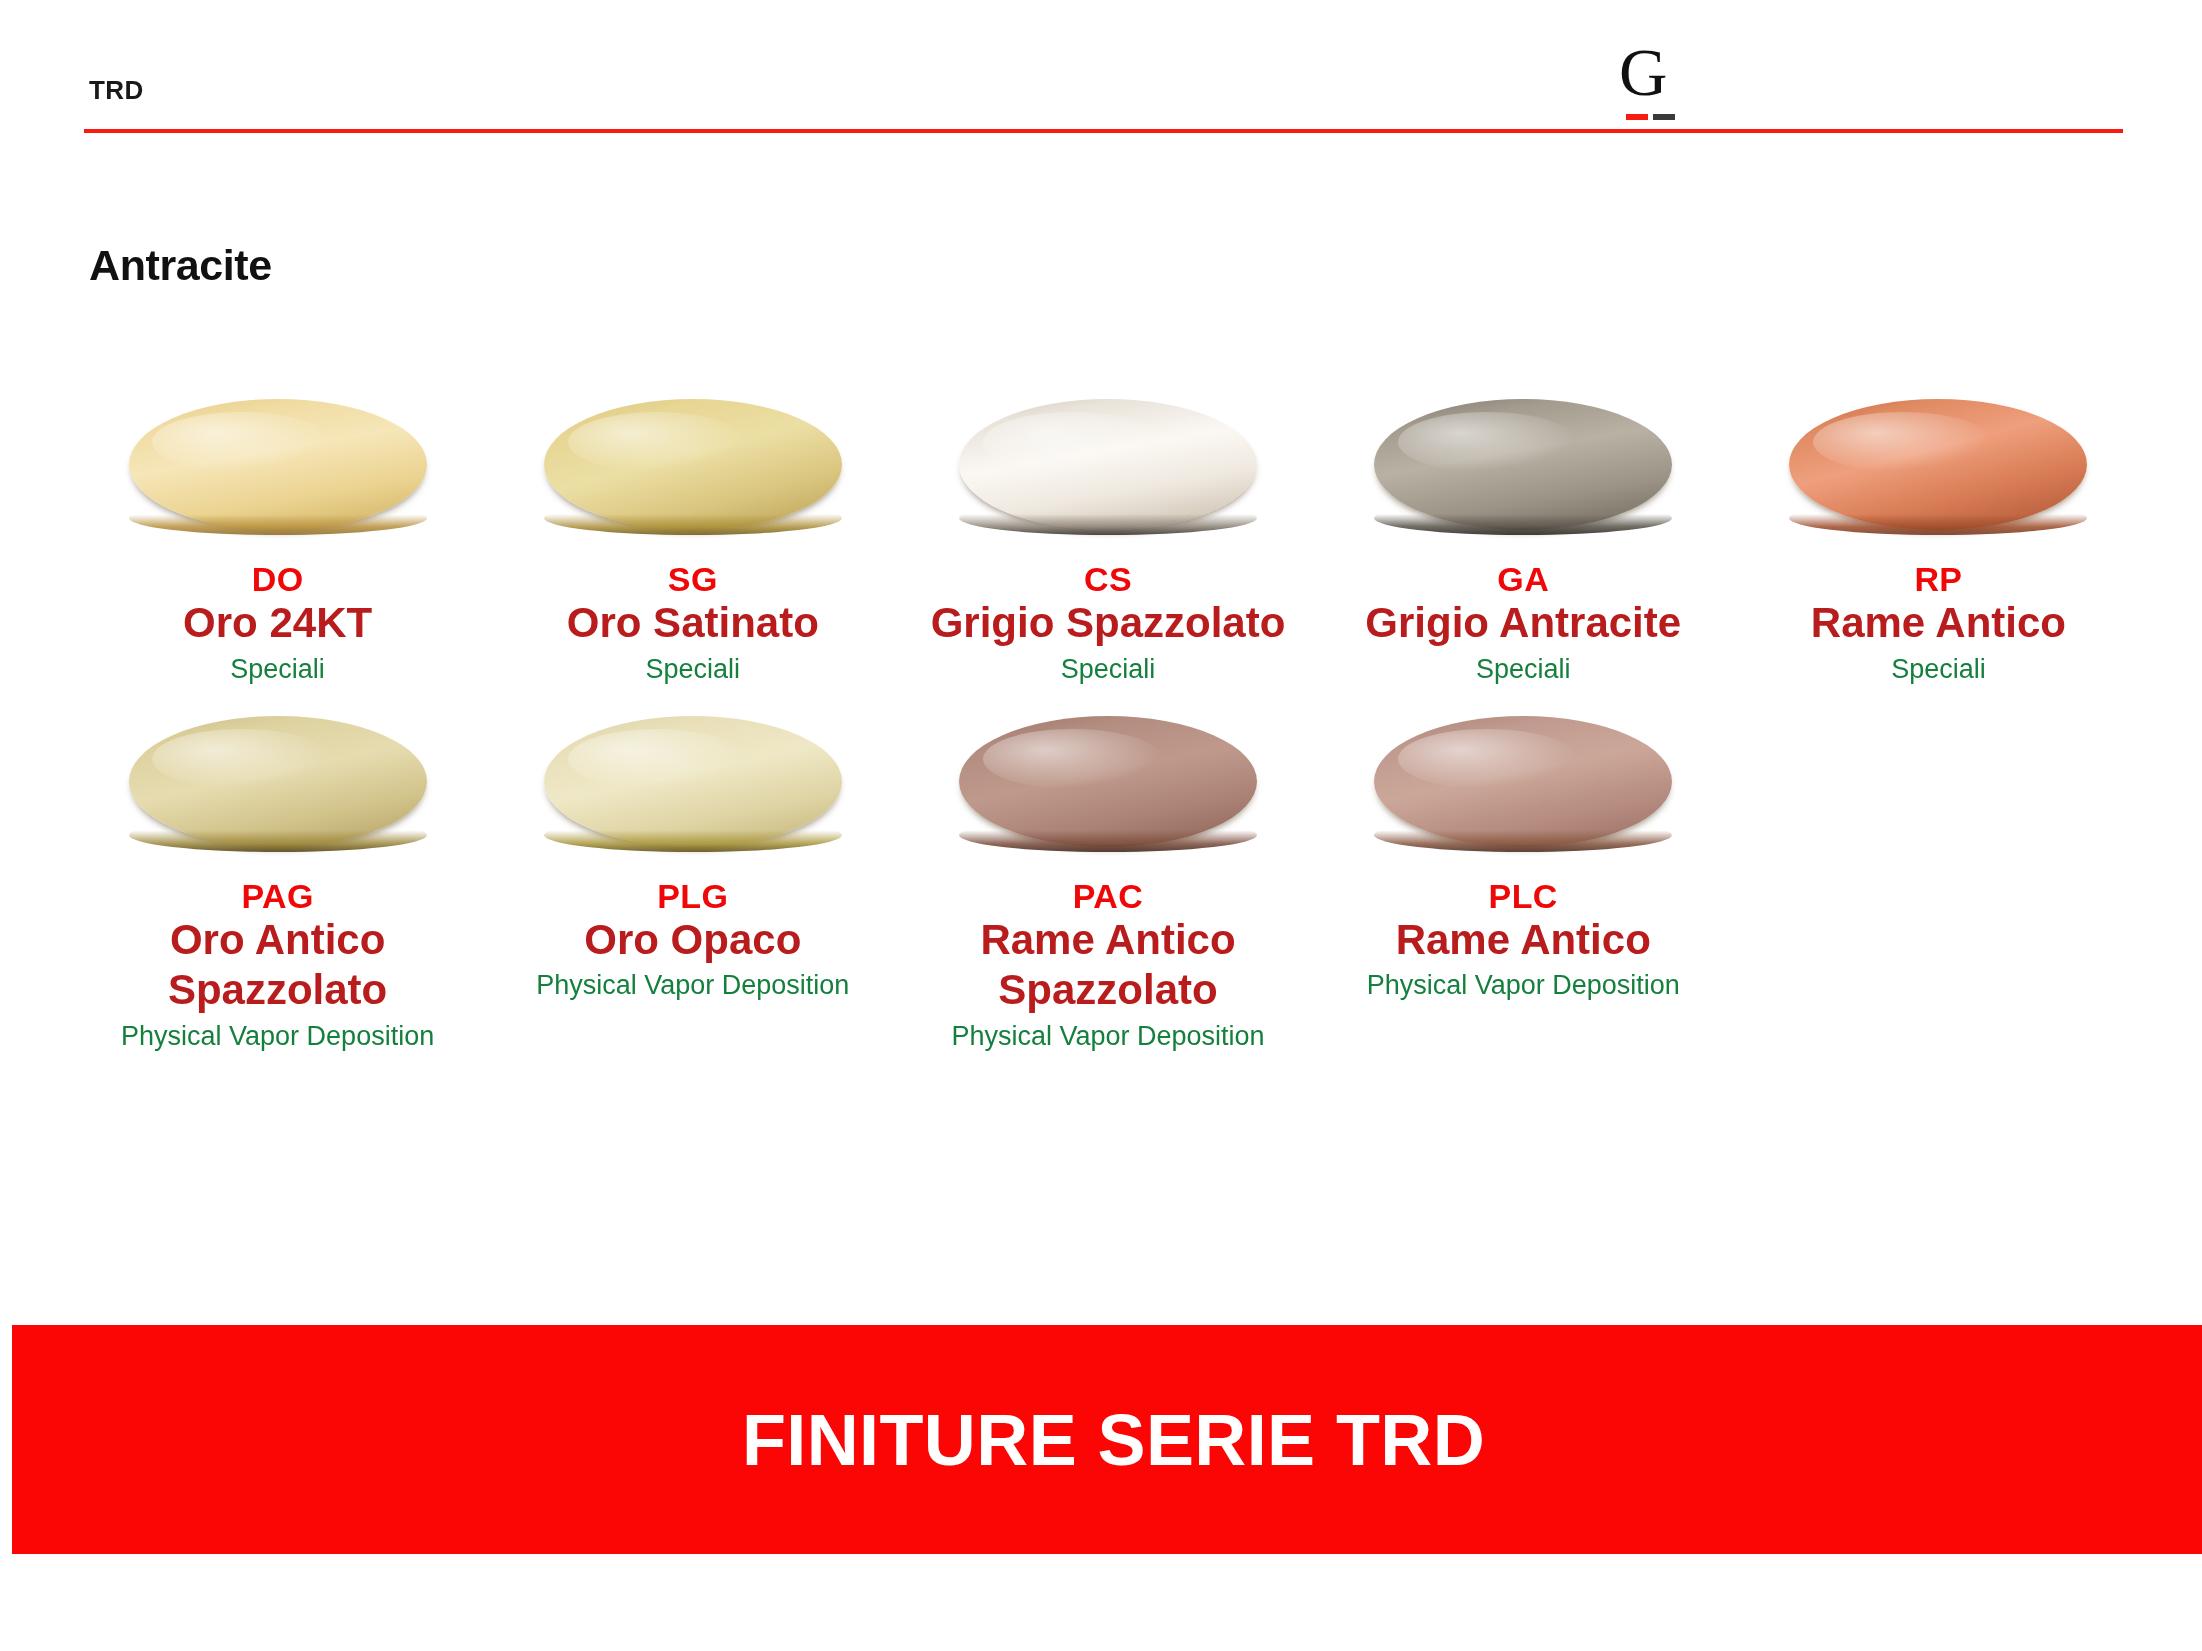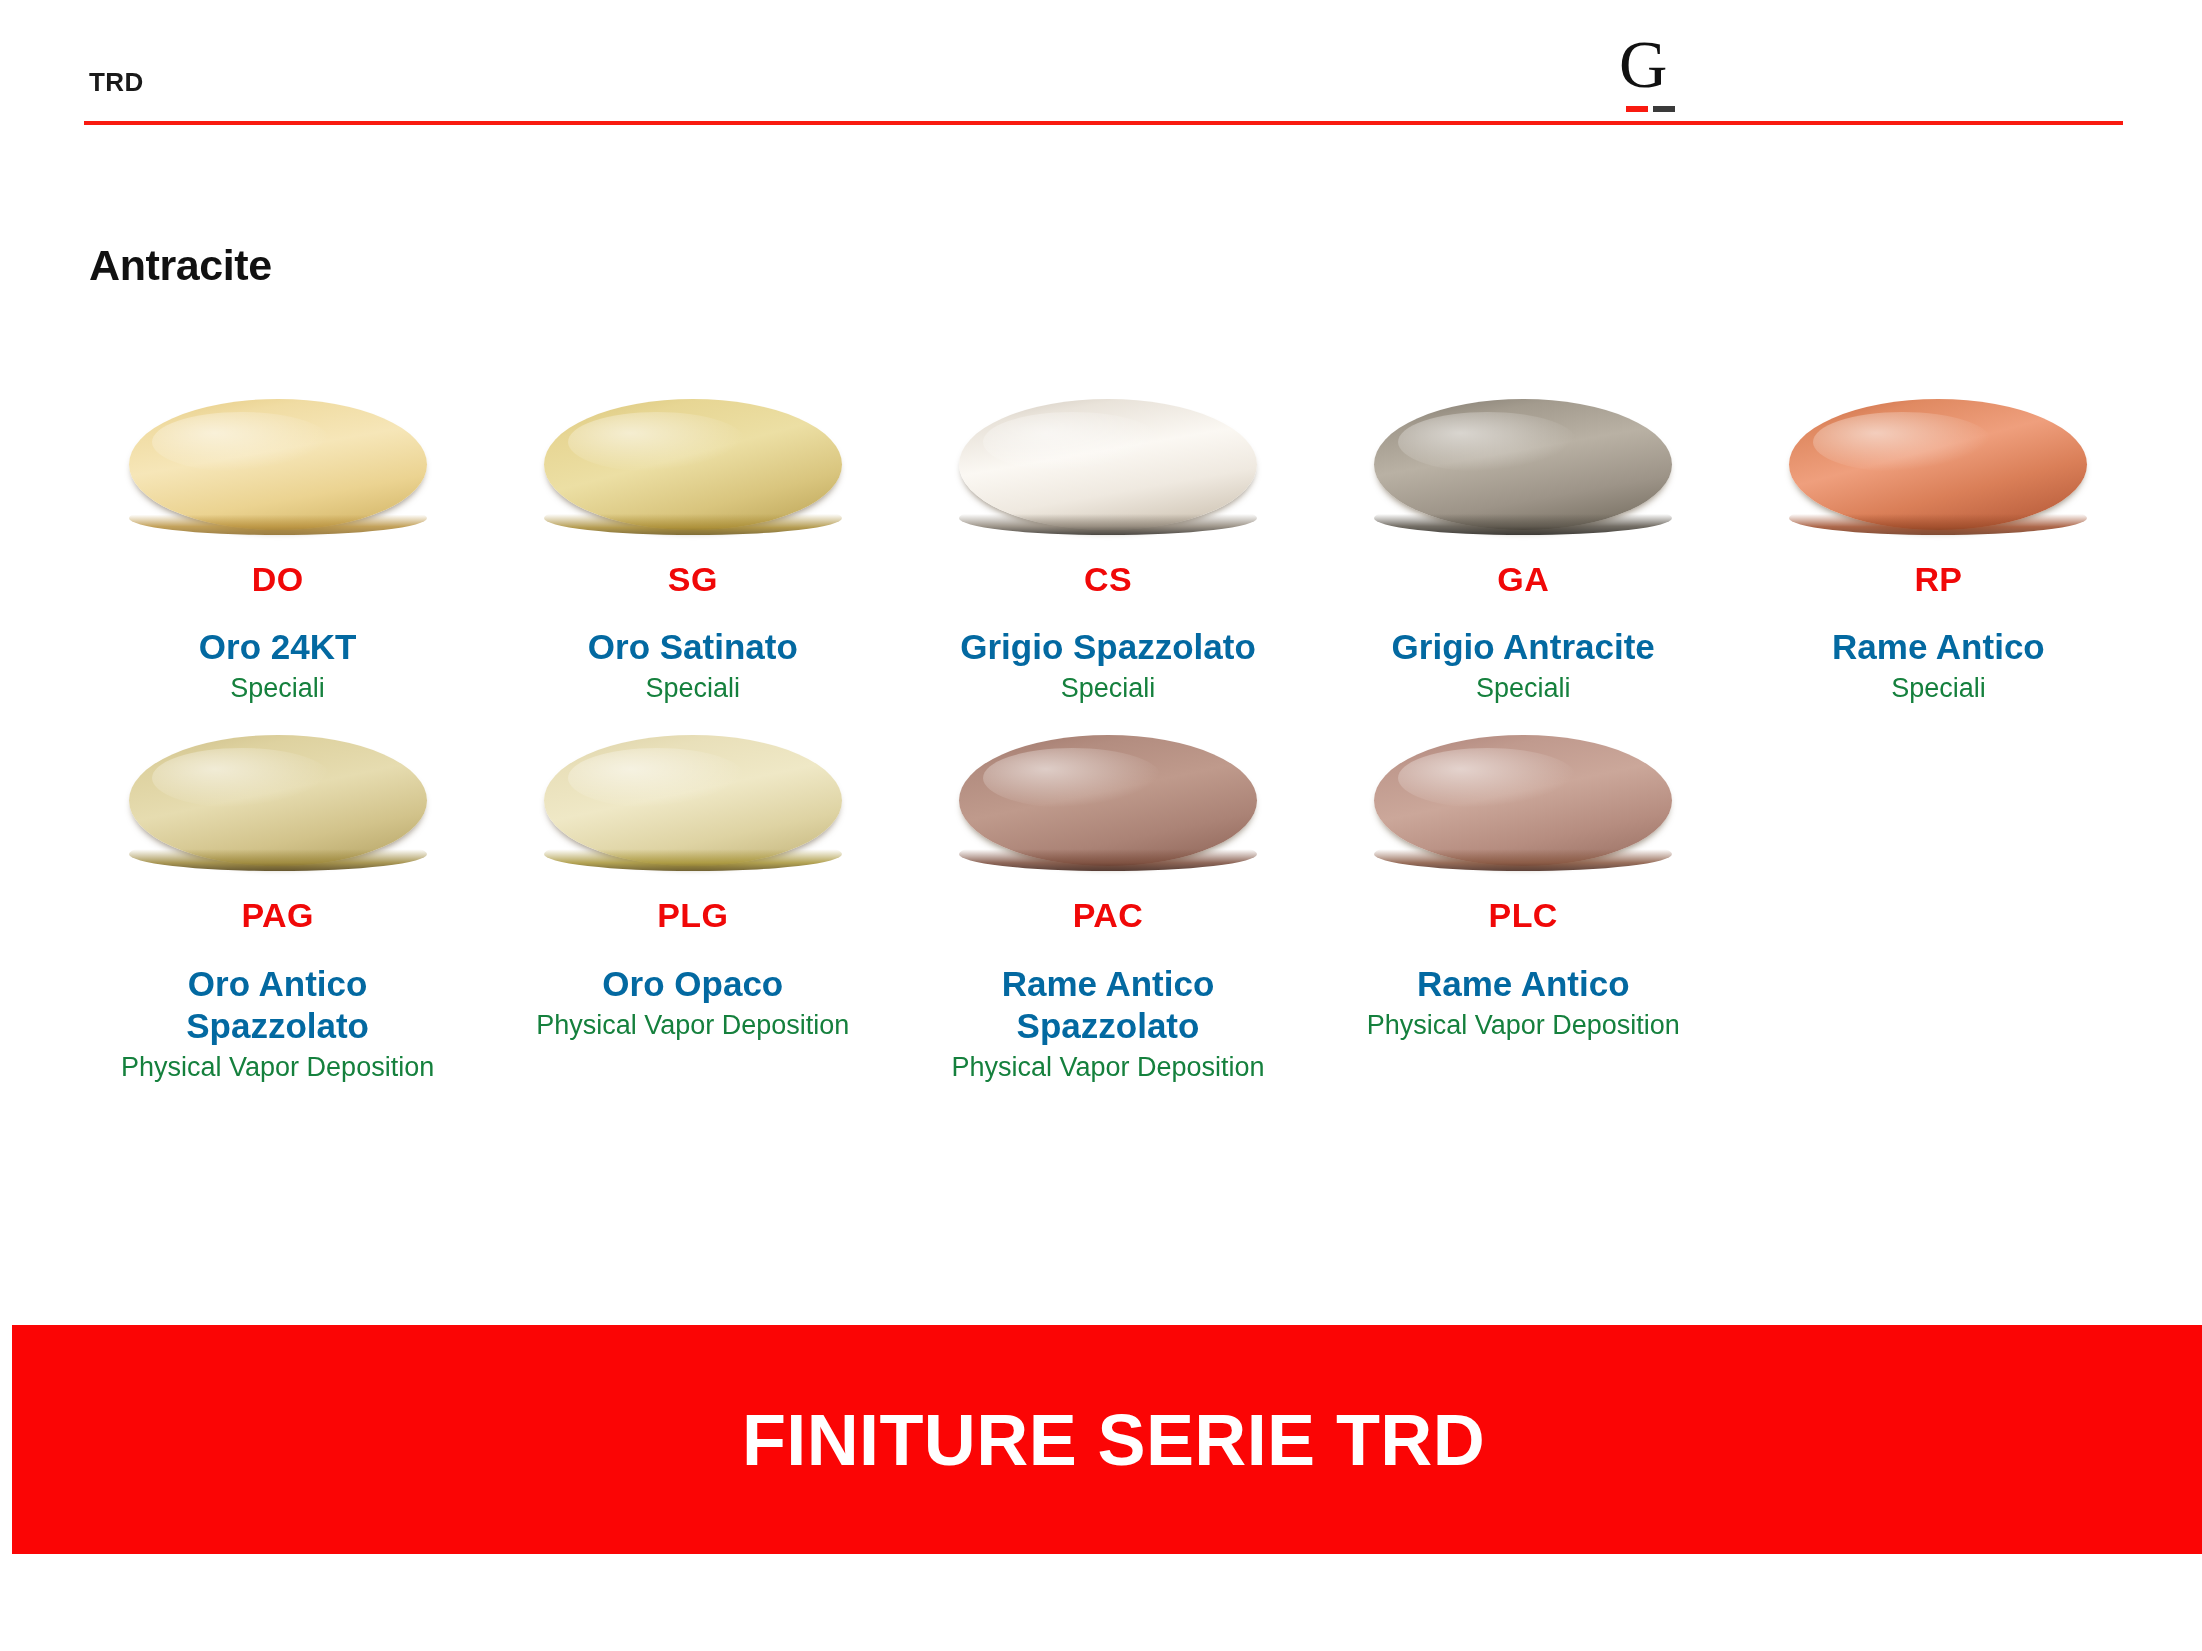--- a/index.html
+++ b/index.html
@@ -12,21 +12,21 @@
     height: 1652px;
     font-family: "Liberation Sans", sans-serif;
     position: relative;
     overflow: hidden;
   }
 
   
   .header {
     position: absolute;
     left: 0;
-    top: 0;
+    top: 8px;
     width: 1772px;
     height: 129px;
   }
   .header-code {
     position: absolute;
     left: 89px;
     top: 67px;
     font-size: 26px;
     font-weight: 700;
     letter-spacing: 0.4px;
@@ -146,24 +146,24 @@
 
   .code-label {
     margin-top: 19px;
     font-size: 34px;
     font-weight: 800;
     color: #f00808;
     letter-spacing: 0.4px;
     line-height: 1.1;
   }
   .name-label {
-    margin-top: 28px;
-    font-size: 35px;
+    margin-top: 0;
+    font-size: 42px;
     font-weight: 700;
-    color: #0369a1;
+    color: #b91c1c;
     line-height: 1.2;
     max-width: 370px;
   }
   .tech-label {
     margin-top: 4px;
     font-size: 27px;
     font-weight: 400;
     color: #15803d;
     line-height: 1.25;
     max-width: 344px;

